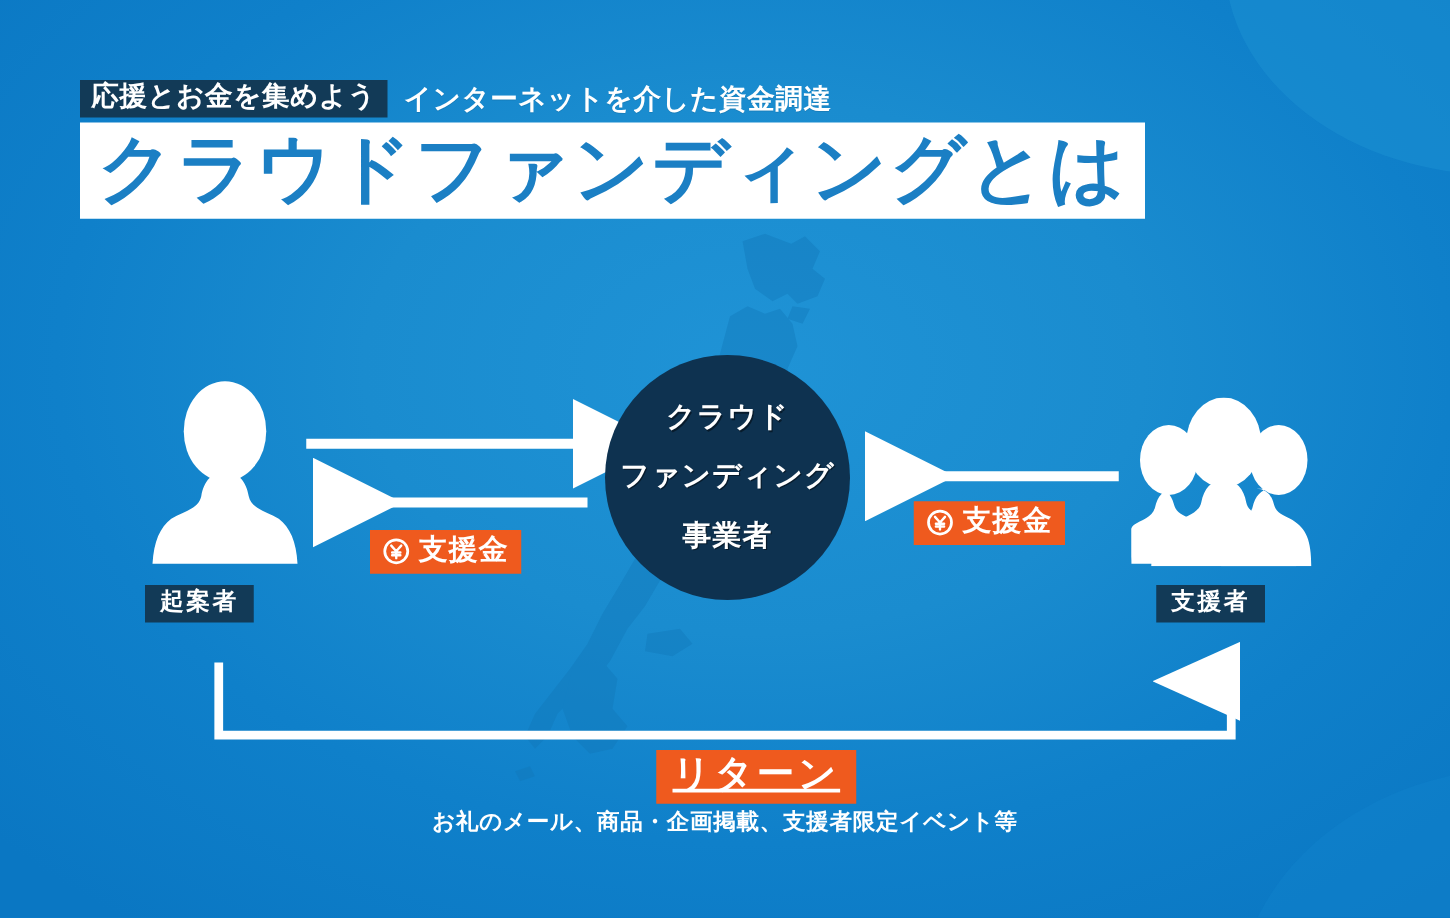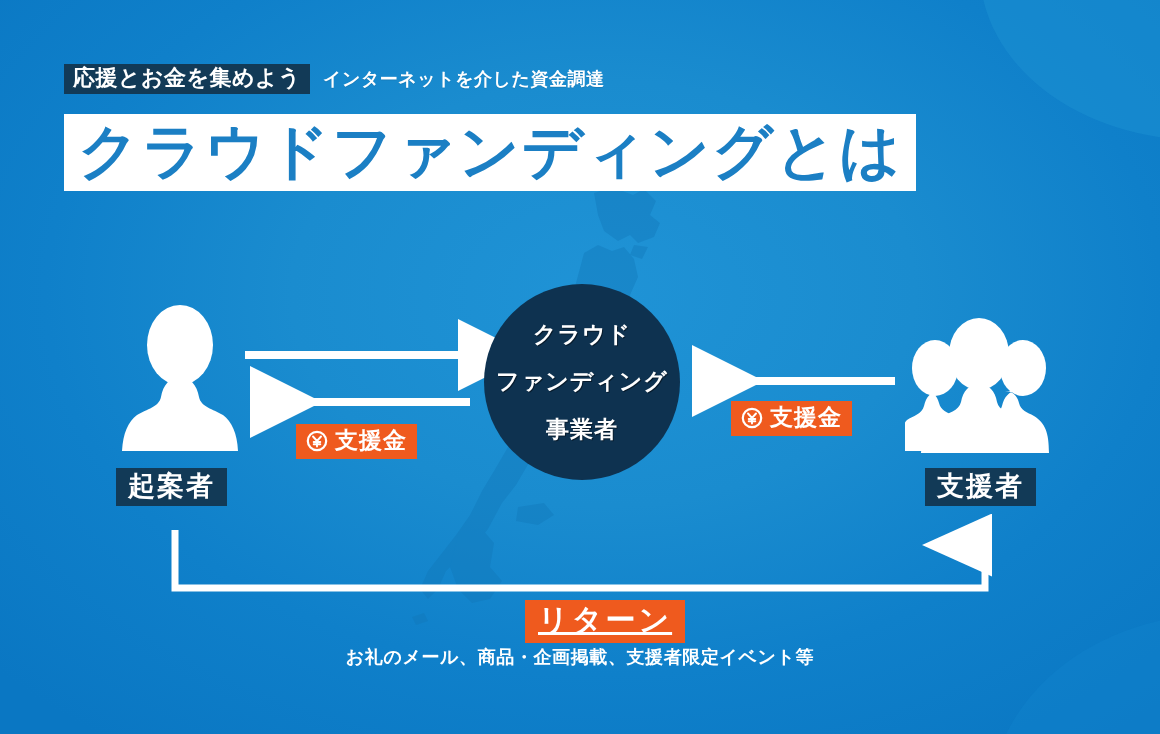--- a/index.html
+++ b/index.html
@@ -67,29 +67,29 @@
     color: #ffffff;
     font-size: 22px;
     font-weight: 700;
     letter-spacing: .5px;
     padding: 3px 9px 5px 9px;
     line-height: 1;
     white-space: nowrap;
   }
   .eyebrow-text {
     color: #ffffff;
-    font-size: 18px;
+    font-size: 22px;
     font-weight: 700;
     letter-spacing: .5px;
     white-space: nowrap;
     text-shadow: 0 1px 0 rgba(0,0,0,.10);
   }
 
   .title-plate {
-    margin-top: 18px;
+    margin-top: 2px;
     background: #ffffff;
     display: inline-block;
     padding: 7px 14px 10px 14px;
   }
   .title-text {
     color: #1b7fc4;
     font-size: 60px;
     font-weight: 700;
     line-height: 1;
     letter-spacing: 2px;
@@ -139,21 +139,21 @@
     top: 318px;
     width: 148px;
     height: 135px;
     z-index: 4;
   }
 
   .role-label {
     position: absolute;
     background: #123a57;
     color: #ffffff;
-    font-size: 27px;
+    font-size: 19px;
     font-weight: 700;
     letter-spacing: 2px;
     padding: 4px 12px 7px 12px;
     line-height: 1;
     white-space: nowrap;
     z-index: 6;
   }
   .role-label.left  { left: 116px; top: 468px; }
   .role-label.right { left: 925px; top: 468px; }
 

